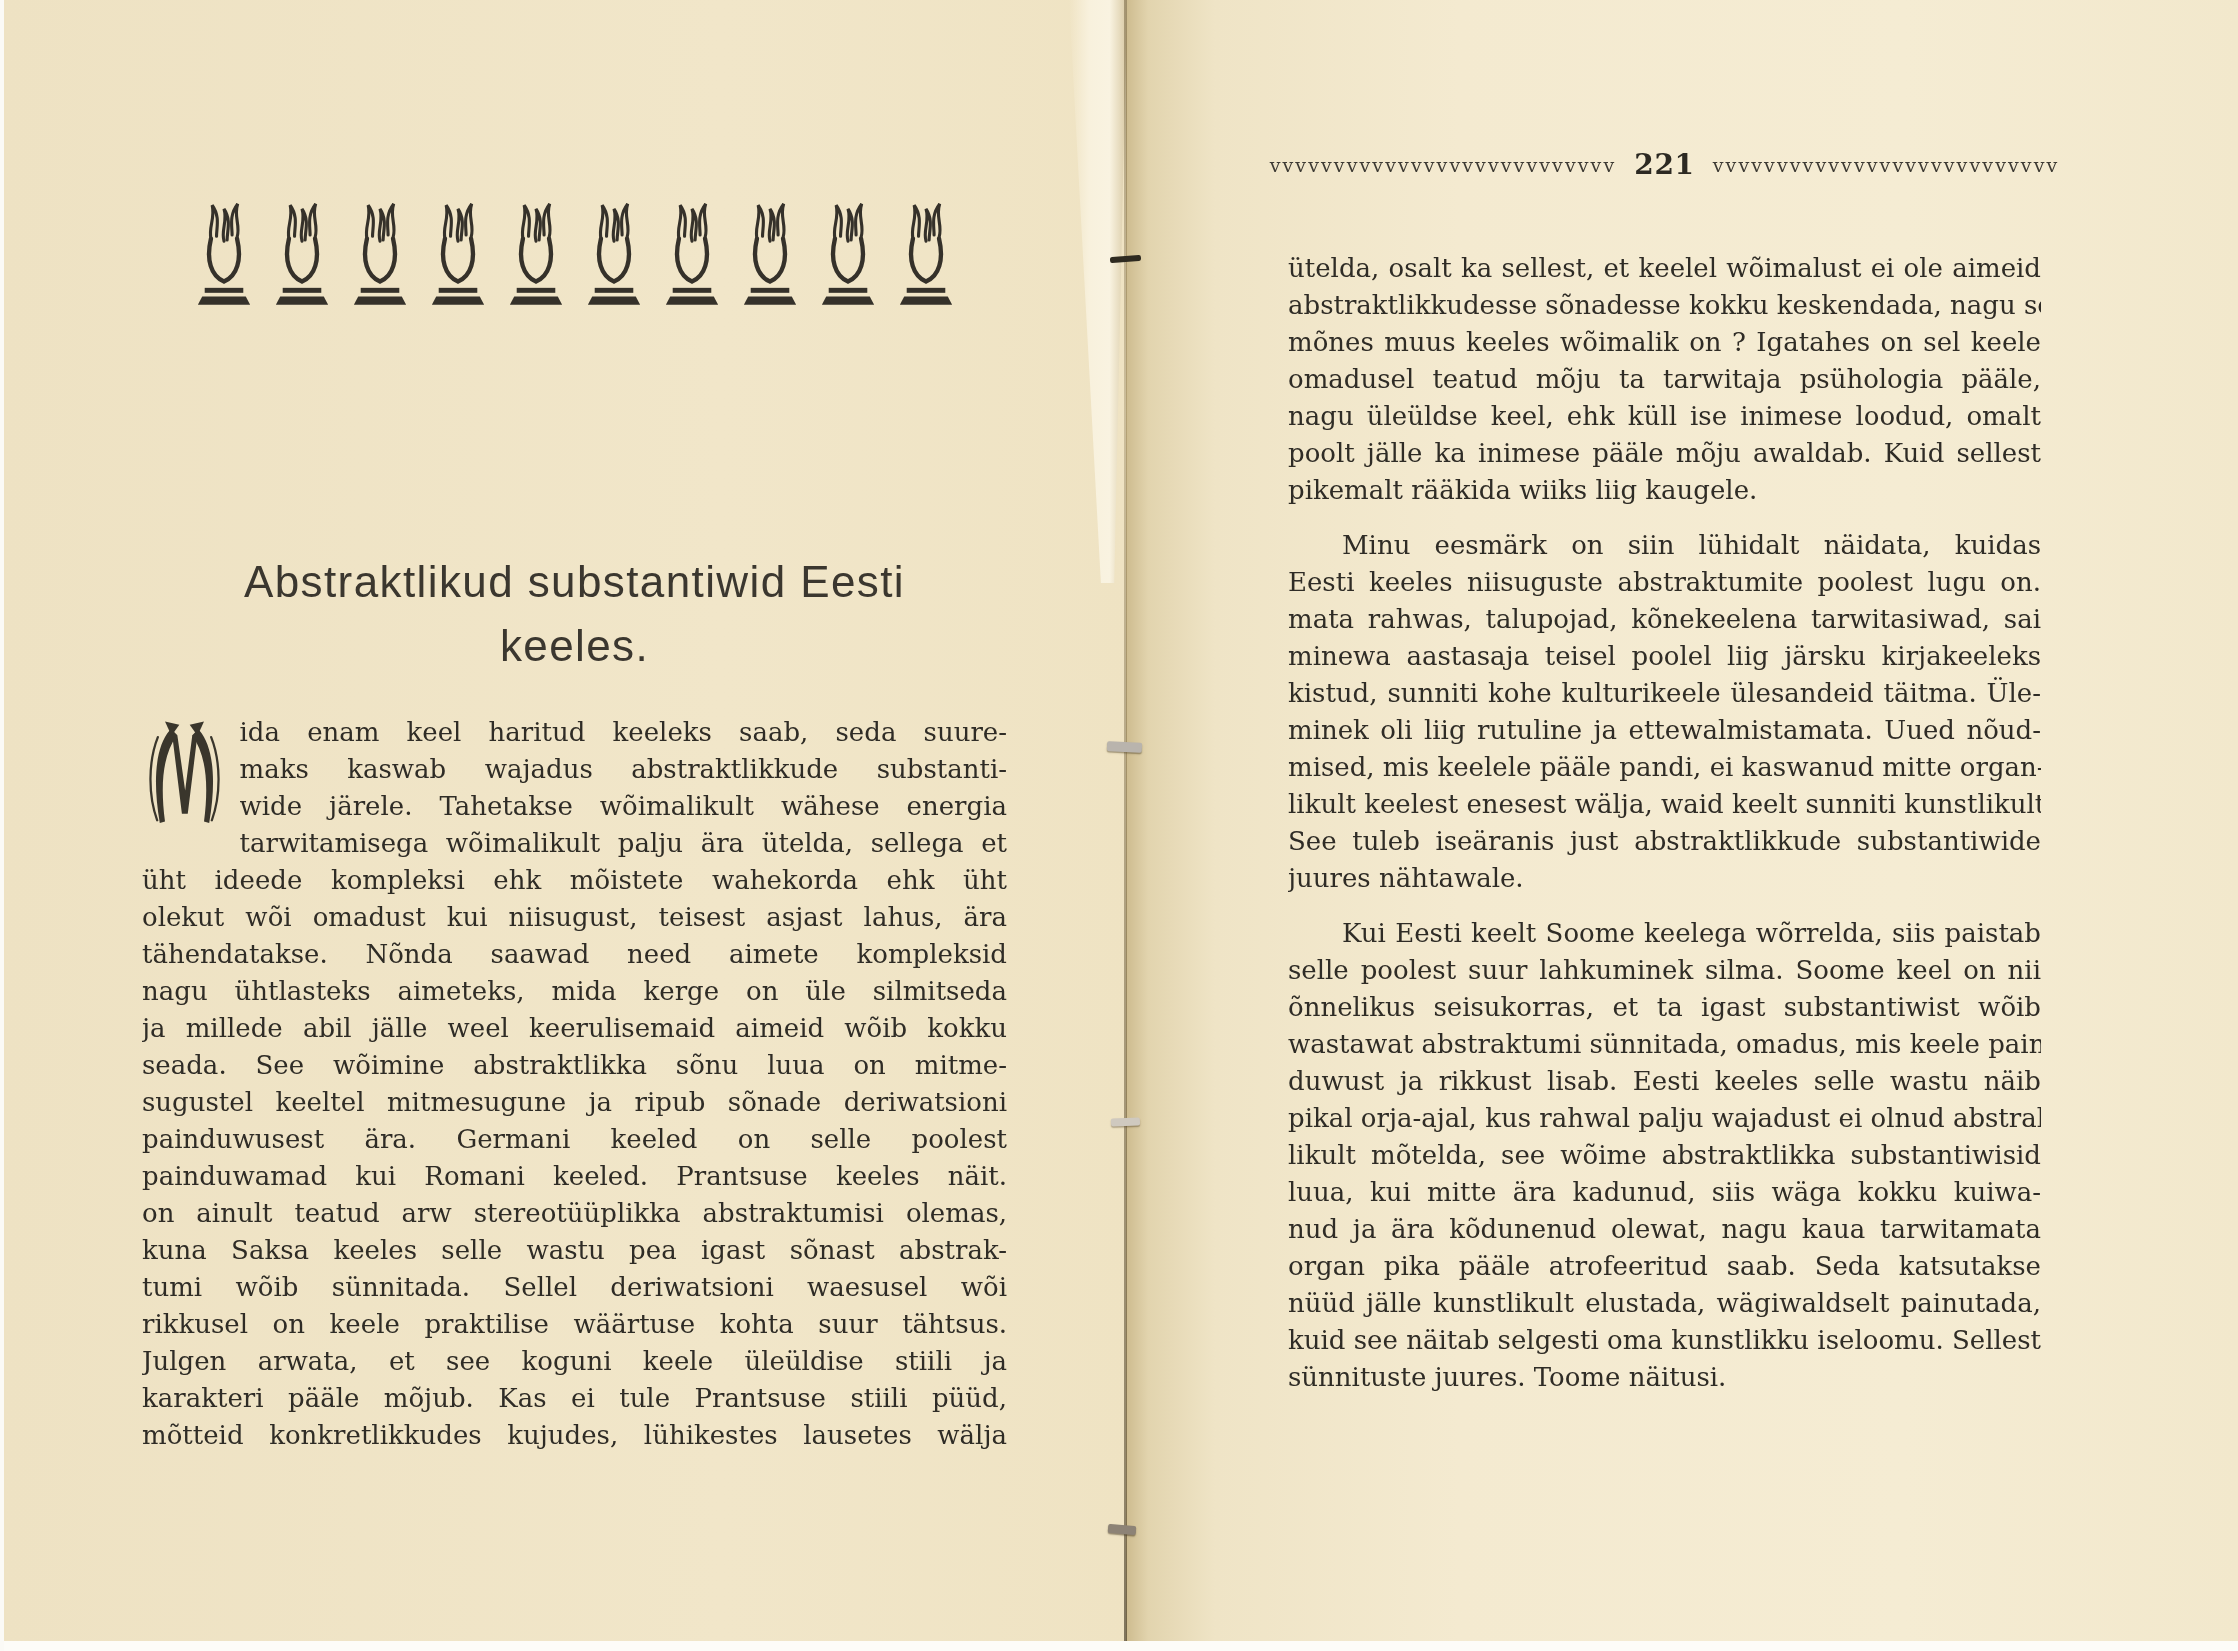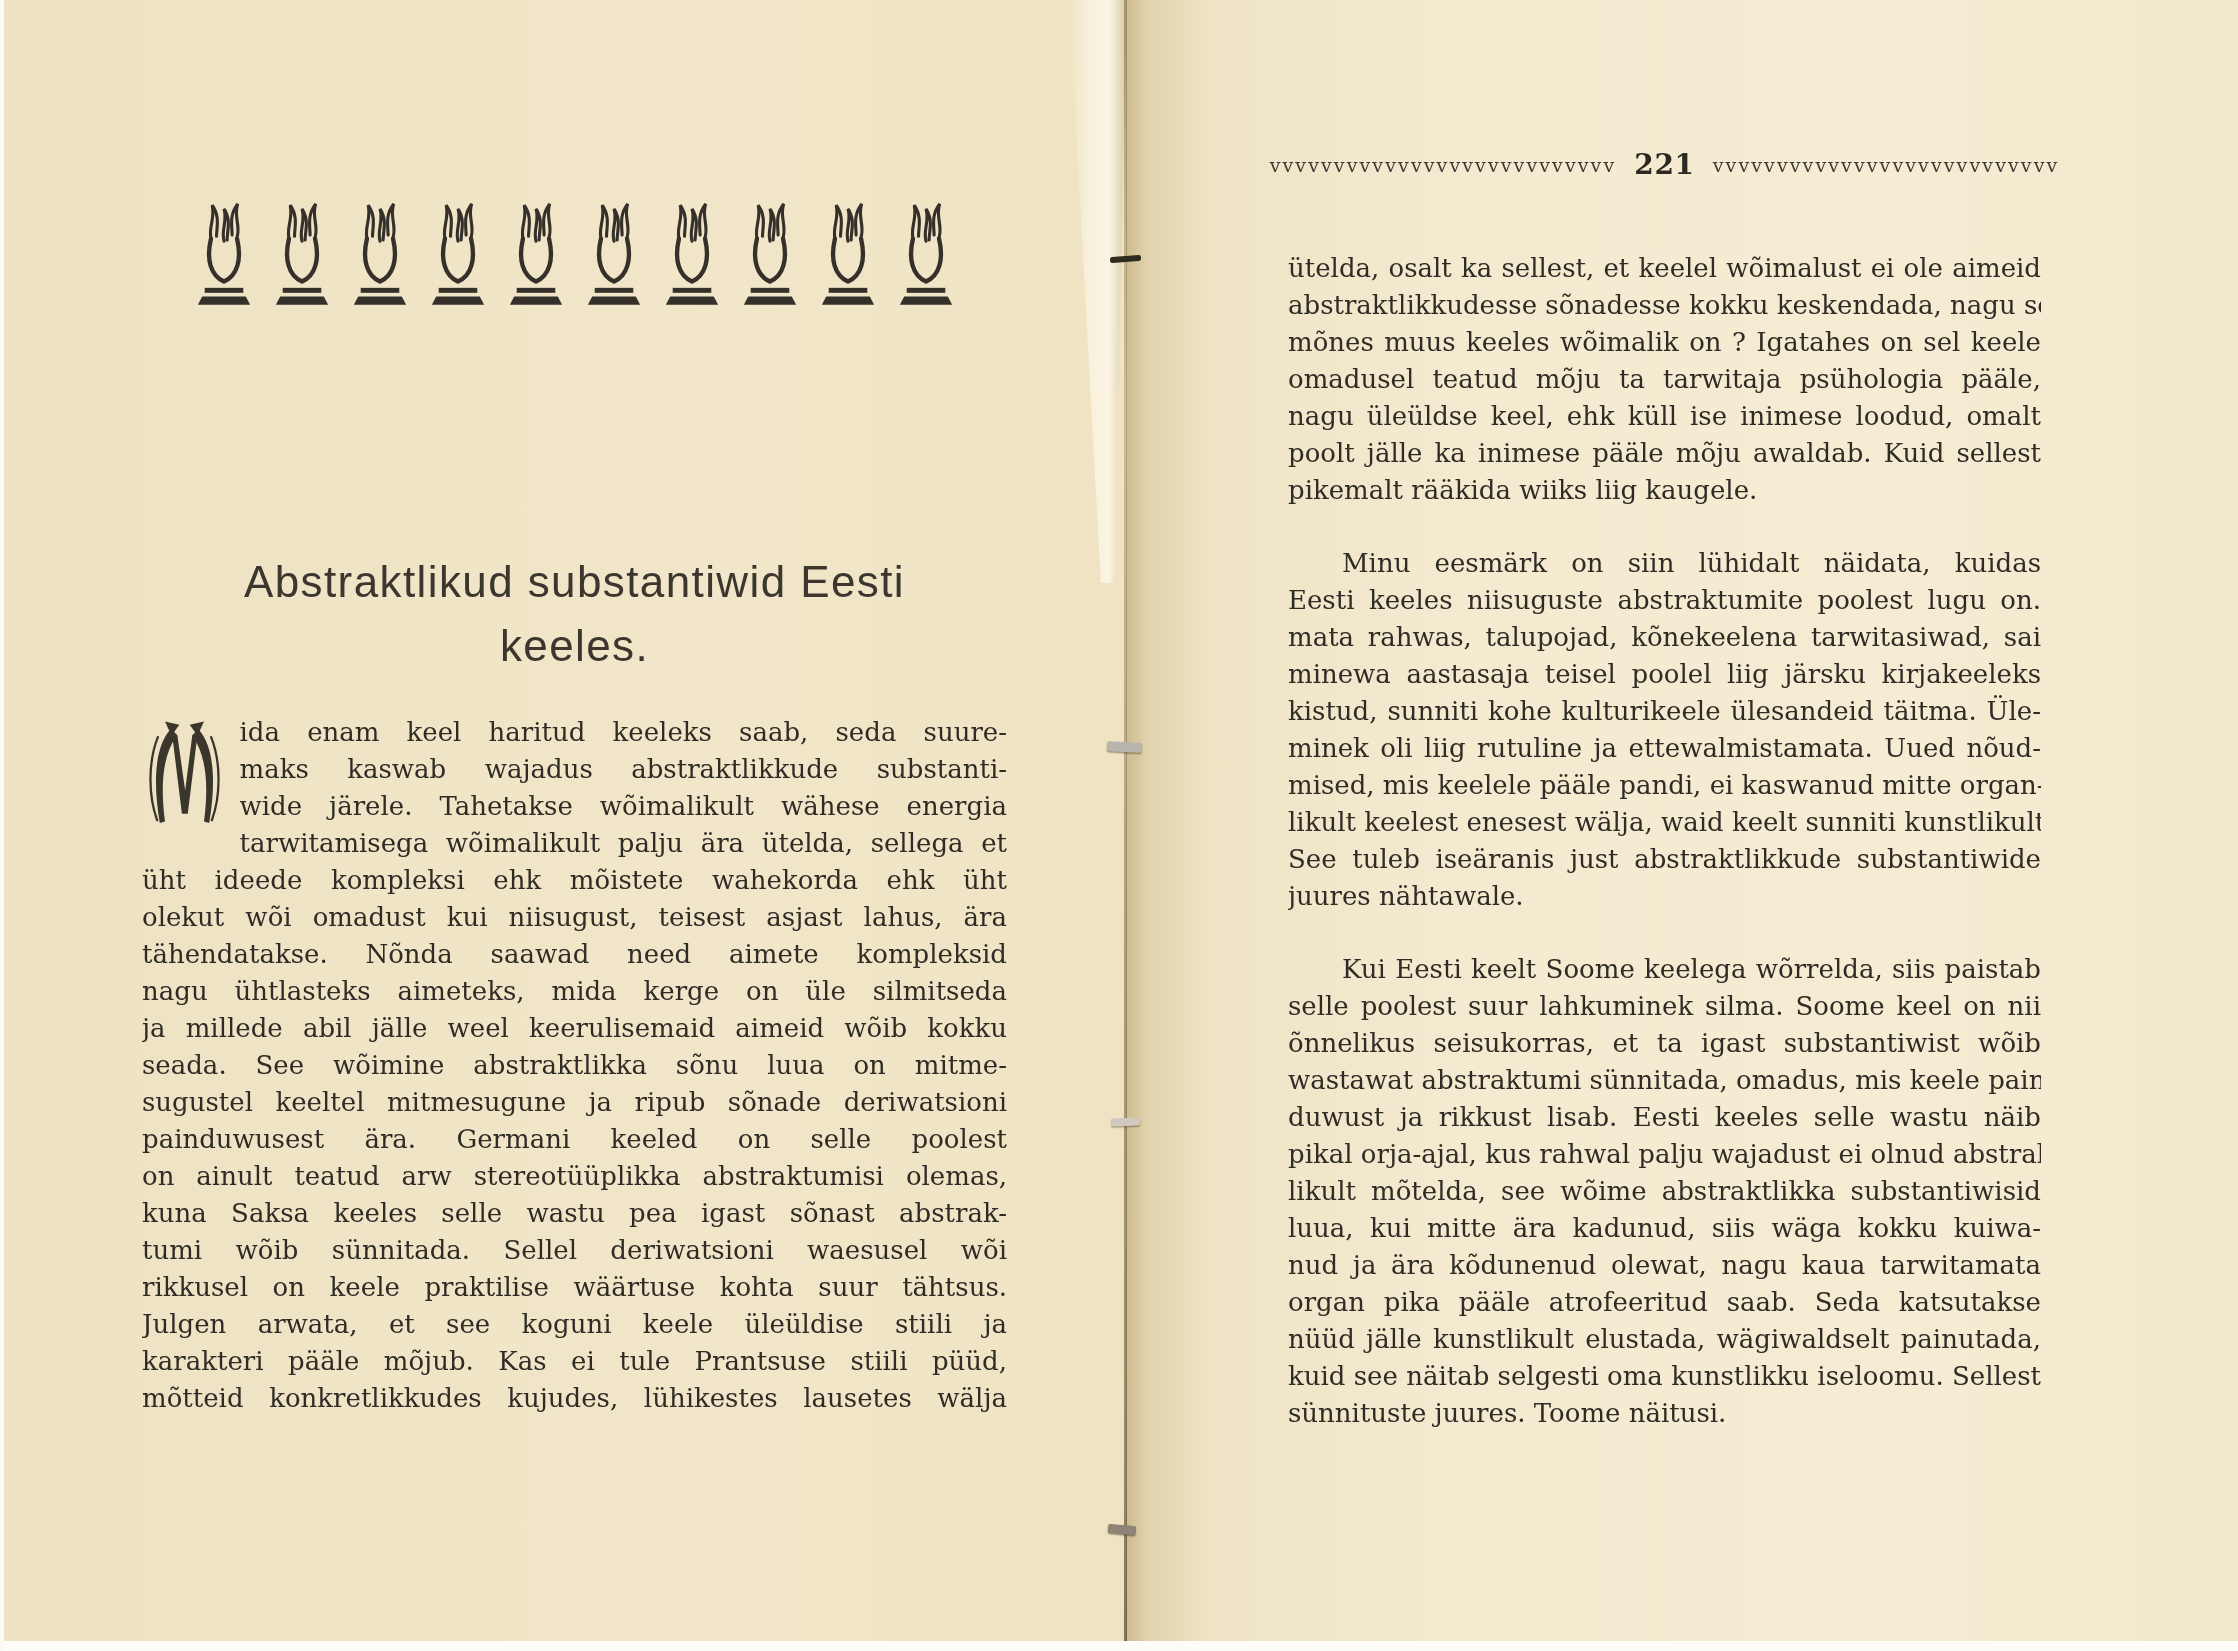--- a/index.html
+++ b/index.html
@@ -72,21 +72,21 @@
   }
   .vrun{
     font-family:"DejaVu Serif", serif;font-size:19px;letter-spacing:2.1px;
     white-space:nowrap;line-height:28px;
   }
   .page-number{
     font-family:"DejaVu Serif", serif;font-weight:bold;font-size:28px;line-height:28px;
     color:#2c2922;letter-spacing:0.7px;
   }
   .right-body{left:0;top:250px;width:753px;}
-  .para + .para{margin-top:36px;}
+  .para + .para{margin-top:18px;}
 </style>
 </head>
 <body>
 
 <svg width="0" height="0" style="position:absolute" aria-hidden="true">
   <defs>
     <g id="flame-def">
       <g stroke="#35312a" fill="none" stroke-linecap="round">
         <path d="M24,62 C16,96 24,122 45,131 C66,122 74,96 66,62" stroke-width="7"></path>
         <path d="M24,62 C20,42 31,30 26,8 C39,26 33,44 33,58" stroke-width="5"></path>
@@ -160,20 +160,21 @@
           <div class="tline">wide järele.  Tahetakse wõimalikult wähese energia</div>
           <div class="tline">tarwitamisega wõimalikult palju ära ütelda, sellega et</div>
           <div class="tline">üht ideede kompleksi ehk mõistete wahekorda ehk üht</div>
           <div class="tline">olekut wõi omadust kui niisugust, teisest asjast lahus, ära</div>
           <div class="tline">tähendatakse.  Nõnda saawad need aimete kompleksid</div>
           <div class="tline">nagu ühtlasteks aimeteks, mida kerge on üle silmitseda</div>
           <div class="tline">ja millede abil jälle weel keerulisemaid aimeid wõib kokku</div>
           <div class="tline">seada.  See wõimine abstraktlikka sõnu luua on mitme-</div>
           <div class="tline">sugustel keeltel mitmesugune ja ripub sõnade deriwatsioni</div>
           <div class="tline">painduwusest ära.  Germani keeled on selle poolest</div>
+          <div class="tline">painduwamad kui Romani keeled.  Prantsuse keeles näit.</div>
           <div class="tline">on ainult teatud arw stereotüüplikka abstraktumisi olemas,</div>
           <div class="tline">kuna Saksa keeles selle wastu pea igast sõnast abstrak-</div>
           <div class="tline">tumi wõib sünnitada.  Sellel deriwatsioni waesusel wõi</div>
           <div class="tline">rikkusel on keele praktilise wäärtuse kohta suur tähtsus.</div>
           <div class="tline">Julgen arwata, et see koguni keele üleüldise stiili ja</div>
           <div class="tline">karakteri pääle mõjub.  Kas ei tule Prantsuse stiili püüd,</div>
           <div class="tline">mõtteid konkretlikkudes kujudes, lühikestes lausetes wälja</div>
         </div>
     </div>
 

